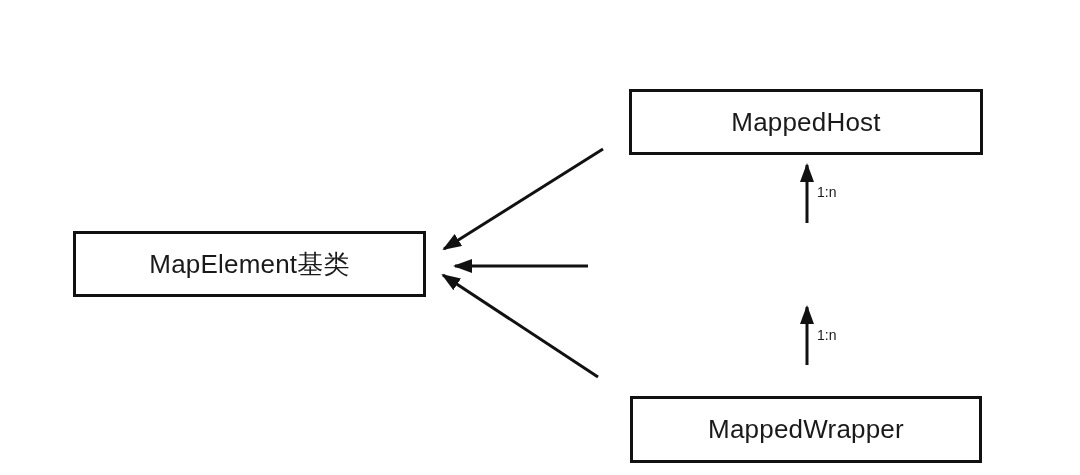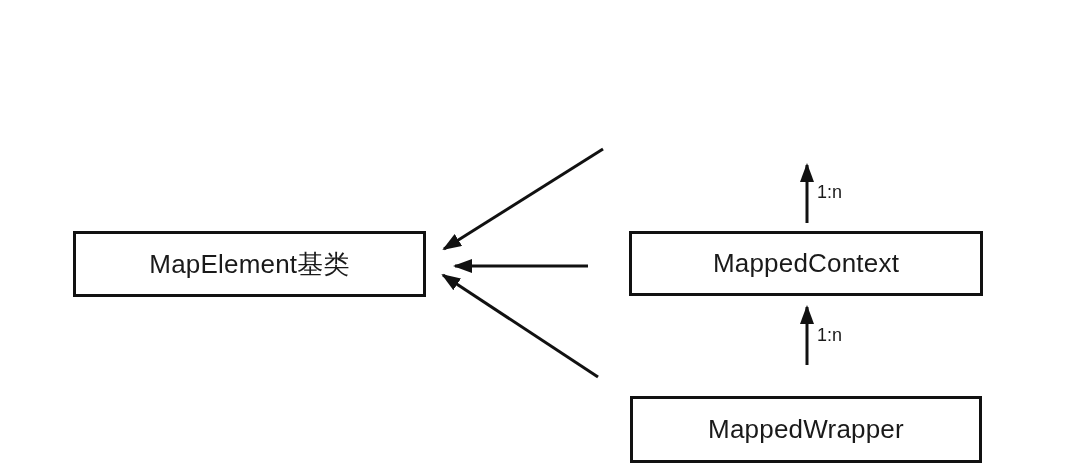--- a/index.html
+++ b/index.html
@@ -35,21 +35,21 @@
     font-size: 26px;
     letter-spacing: 0.2px;
     white-space: nowrap;
   }
   .node-base    { left: 73px;  top: 231px; width: 353px; height: 66px; }
   .node-host    { left: 629px; top: 89px;  width: 354px; height: 66px; }
   .node-context { left: 629px; top: 231px; width: 354px; height: 65px; }
   .node-wrapper { left: 630px; top: 372px; width: 352px; height: 67px; margin-top: 24px; }
   .edge-label {
     position: absolute;
-    font-size: 18px;
+    font-size: 14px;
     line-height: 24px;
     color: #1a1a1a;
     white-space: nowrap;
     text-align: right;
   }
   .edge-label-1 { left: 817px; top: 180px; }
   .edge-label-2 { left: 817px; top: 323px; }
 </style>
 </head>
 <body>
@@ -66,24 +66,24 @@
     <line x1="588" y1="266" x2="455" y2="266" stroke="#111111" stroke-width="3" marker-end="url(#arrowhead)"></line>
     <line x1="598" y1="377" x2="443" y2="275" stroke="#111111" stroke-width="3" marker-end="url(#arrowhead)"></line>
     <line x1="807" y1="223" x2="807" y2="165" stroke="#111111" stroke-width="3" marker-end="url(#arrowhead)"></line>
     <line x1="807" y1="365" x2="807" y2="307" stroke="#111111" stroke-width="3" marker-end="url(#arrowhead)"></line>
   </svg>
 
   <div class="node node-base">
     <span>MapElement基类</span>
   </div>
 
+  <div class="node node-host">
+    <span>MappedHost</span>
+  </div>
 
-  <div class="node node-context">
-    <span>MappedContext</span>
-  </div>
 
   <div class="node node-wrapper">
     <span>MappedWrapper</span>
   </div>
 
   <div class="edge-label edge-label-1">1:n</div>
 
   <div class="edge-label edge-label-2">1:n</div>
 
 </div>

